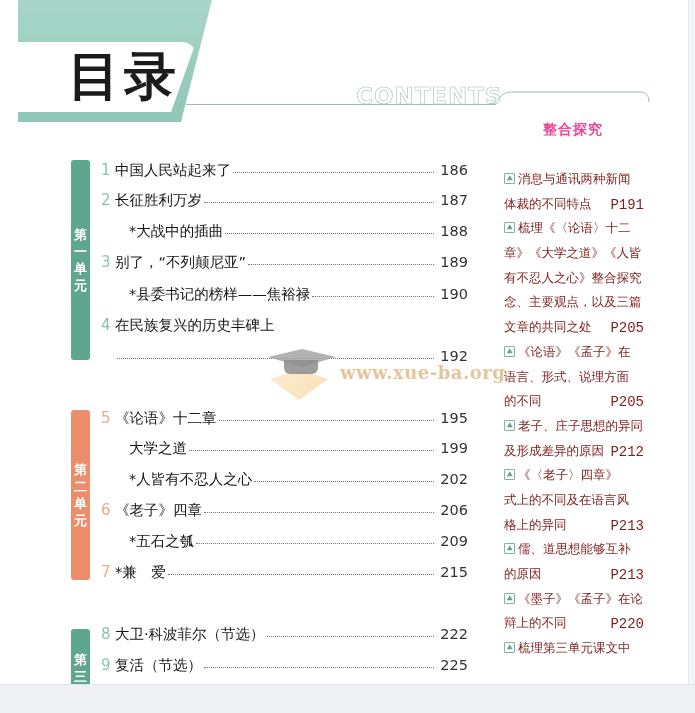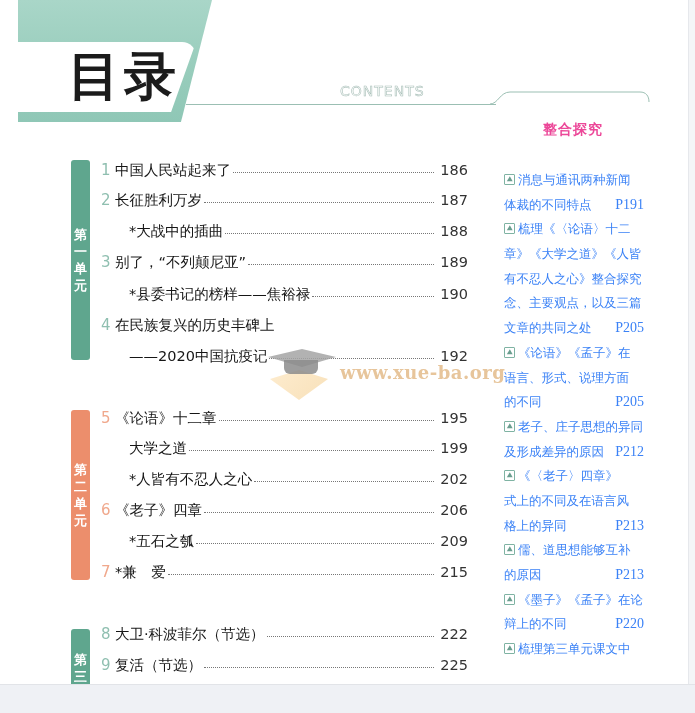--- a/index.html
+++ b/index.html
@@ -22,22 +22,22 @@
     .header-white {
       position: absolute; left: 18px; top: 42px; width: 178px; height: 70px; background: #fff;
       border-radius: 0 14px 18px 0;
       clip-path: polygon(0 0, 100% 0, 86% 100%, 0 100%);
     }
     .title {
       position: absolute; left: 68px; top: 44px; font-size: 52px; font-weight: bold; color: #1b1b1b; letter-spacing: 4px; line-height: 64px;
     }
     .contents-line { position: absolute; left: 186px; top: 104px; width: 310px; height: 1px; background: #9bbfb3; }
     .contents-label {
-      position: absolute; left: 340px; top: 83px; font-size: 14px; color: transparent;
-      -webkit-text-stroke: 0.6px #a8bfb8; letter-spacing: 1px; font-family: "DejaVu Sans", sans-serif; font-weight: 400;
+      position: absolute; left: 356px; top: 83px; font-size: 23px; color: transparent;
+      -webkit-text-stroke: 0.6px #a8bfb8; letter-spacing: 1px; font-family: "DejaVu Sans", sans-serif; font-weight: 700;
     }
     .contents-curve {
       position: absolute; left: 490px; top: 90px; width: 160px; height: 20px;
     }
     .side-title { position: absolute; left: 543px; top: 121px; font-size: 14px; font-weight: bold; color: #ec4899; letter-spacing: 1px; }
 
     
     .unit-bar {
       position: absolute; left: 71px; width: 19px; border-radius: 3px; color: #fff;
       font-size: 13px; font-weight: bold; display: flex; flex-direction: column; align-items: center; justify-content: center; line-height: 17px;
@@ -52,21 +52,21 @@
     .row { position: absolute; left: 101px; width: 367px; height: 24px; display: flex; align-items: center; font-size: 14.5px; }
     .row .num { width: 14px; font-size: 15px; color: #8fbfb0; font-weight: normal; }
     .row.u2 .num { color: #f0a88c; }
     .row .label { white-space: nowrap; color: #161616; }
     .row .dots { flex: 1; border-bottom: 1.5px dotted #777; margin: 0 6px 0 2px; transform: translateY(2px); height: 0; }
     .row .page-no { width: 28px; text-align: right; color: #333; font-size: 14.5px; }
     .row.sub .label { margin-left: 14px; }
     .row.nodots .dots { border-bottom: none; }
 
     
-    .side { position: absolute; left: 504px; top: 168px; width: 140px; font-family: Liberation Serif, serif; font-size: 12.5px; color: #3b82f6; }
+    .side { position: absolute; left: 504px; top: 168px; width: 140px; font-family: Liberation Mono, monospace; font-size: 12.5px; color: #7f1d1d; }
     .side-line { height: 24.7px; line-height: 24.7px; white-space: nowrap; display: flex; justify-content: space-between; }
     .side-line .pref { }
     .side-line .pg { font-size: 14px; }
     .ico {
       display: inline-block; width: 11px; height: 11px; border: 1.3px solid #7fb3a3; border-radius: 1px; box-sizing: border-box; position: relative; margin-right: 3px; vertical-align: -1px;
     }
     .ico::after { content: ""; position: absolute; left: 3px; top: 2px; width: 0; height: 0; border-left: 5px solid #6a9e8f; border-top: 3px solid transparent; border-bottom: 3px solid transparent; transform: rotate(30deg); }
 
     
     .wm-cap { position: absolute; left: 268px; top: 349px; width: 68px; height: 18px; background: #a4a4a4; clip-path: polygon(50% 0, 100% 45%, 50% 100%, 0 45%); opacity: 0.85; }
@@ -137,21 +137,20 @@
       <span class="page-no">190</span>
     </div>
     <div class="row nodots" style="top:313px">
       <span class="num">4</span>
       <span class="label">在民族复兴的历史丰碑上</span>
       <span class="dots"></span>
       <span class="page-no"></span>
     </div>
     <div class="row sub" style="top:344px">
       <span class="num"></span>
-      <span class="label">——2020中国抗疫记</span>
       <span class="dots"></span>
       <span class="page-no">192</span>
     </div>
 
     <div class="row u2" style="top:406px">
       <span class="num">5</span>
       <span class="label">《论语》十二章</span>
       <span class="dots"></span>
       <span class="page-no">195</span>
     </div>

